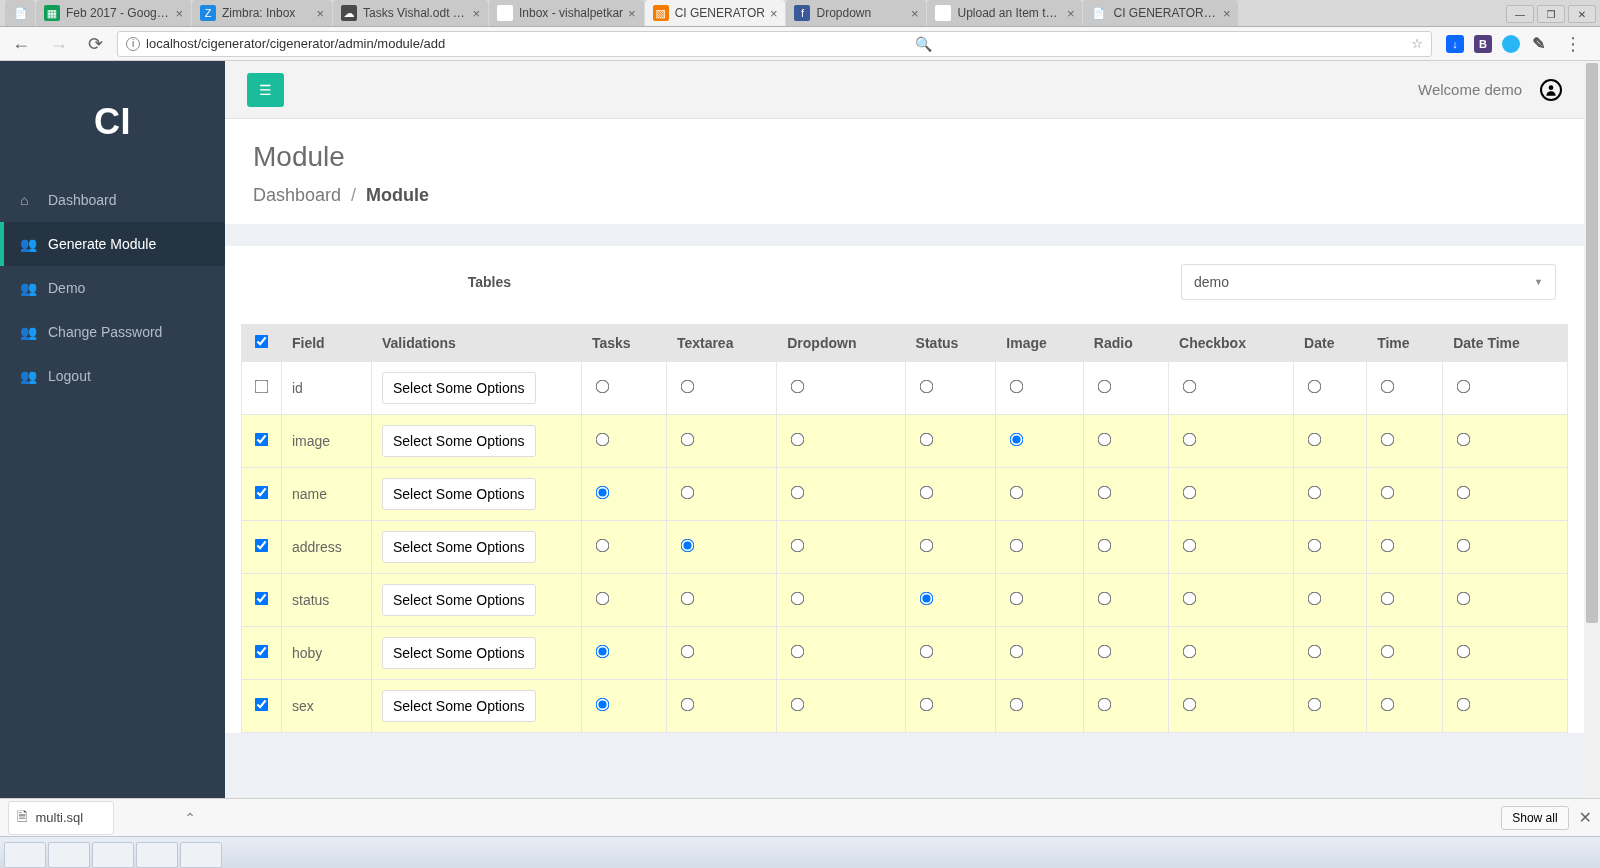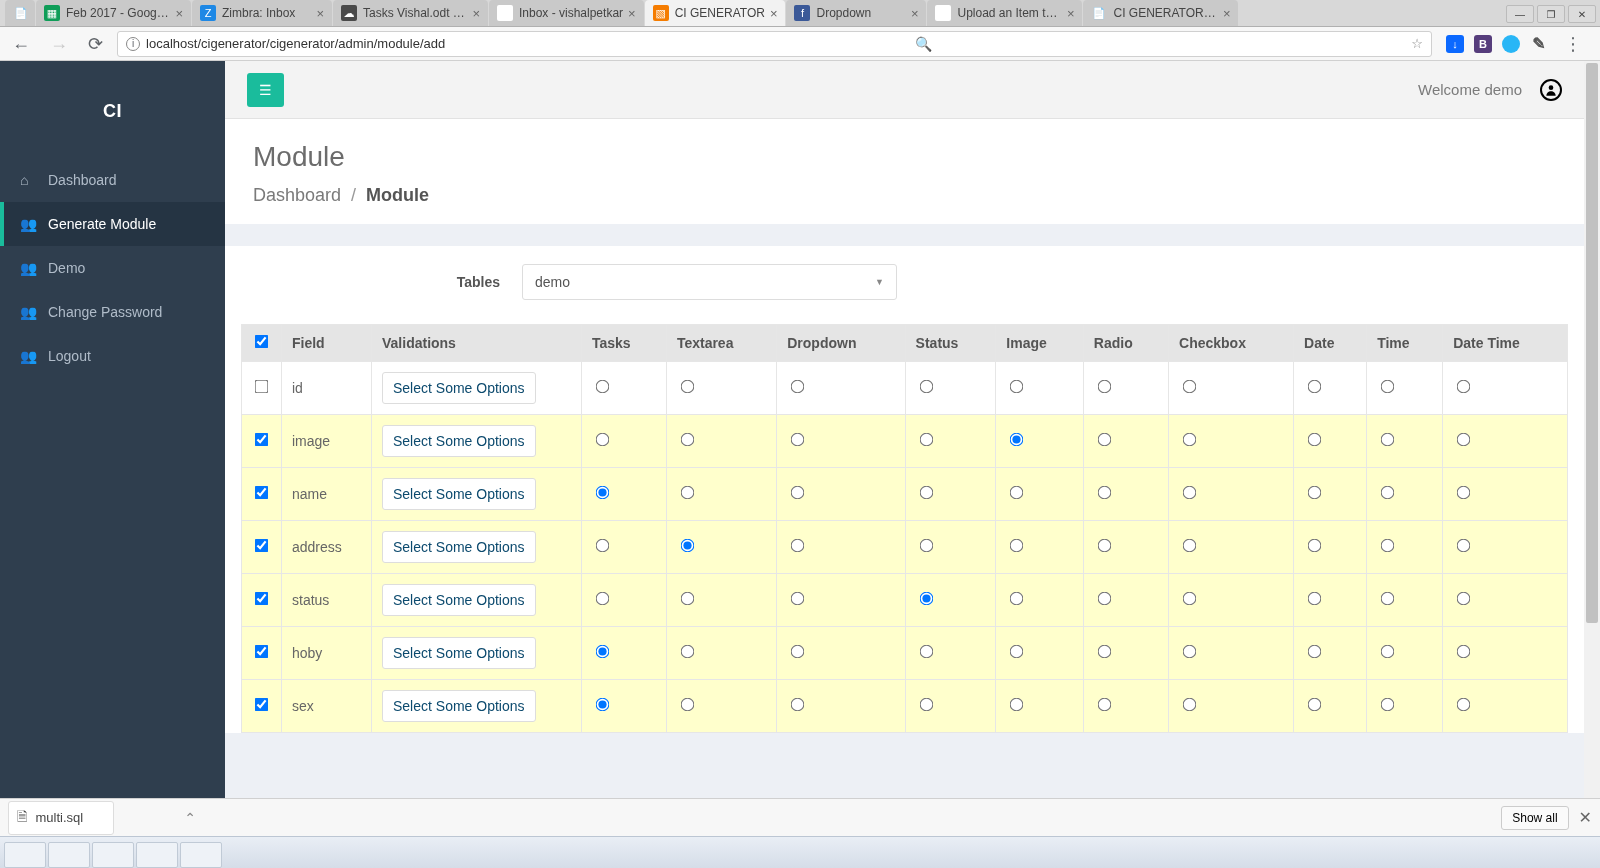--- a/index.html
+++ b/index.html
@@ -27,21 +27,21 @@
 .ext-icons { display: flex; gap: 10px; align-items: center; padding: 0 6px; }
 .ext-icon { width: 18px; height: 18px; display: flex; align-items: center; justify-content: center; border-radius: 3px; font-size: 11px; font-weight: bold; color: #fff; }
 
 
 .viewport { flex: 1; display: flex; position: relative; overflow: hidden; background: #edf0f5; }
 .scrollbar-v { position: absolute; right: 0; top: 0; bottom: 0; width: 16px; background: #f1f1f1; }
 .scrollbar-thumb { position: absolute; left: 2px; right: 2px; top: 2px; height: 560px; background: #c1c1c1; border-radius: 2px; }
 
 
 .sidebar { width: 225px; background: #2f3e4e; color: #b0bcc9; display: flex; flex-direction: column; flex-shrink: 0; }
-.brand { text-align: center; padding: 40px 10px 36px; color: #fff; font-size: 18px; font-weight: 700; line-height: 1.15; letter-spacing: 0.5px; }
+.brand { text-align: center; padding: 40px 10px 36px; color: #fff; font-size: 36px; font-weight: 700; line-height: 1.15; letter-spacing: 0.5px; }
 .nav-item { display: flex; align-items: center; padding: 14px 20px; color: #b0bcc9; font-size: 14px; cursor: pointer; }
 .nav-item .nav-icon { width: 18px; margin-right: 10px; font-size: 14px; }
 .nav-item.active { background: #253443; color: #fff; border-left: 4px solid #1abc9c; padding-left: 16px; }
 
 
 .content { flex: 1; display: flex; flex-direction: column; overflow: hidden; margin-right: 16px; }
 .topbar { background: #f3f3f3; height: 58px; display: flex; align-items: center; padding: 0 22px; border-bottom: 1px solid #e2e2e2; }
 .toggle-btn { background: #1abc9c; color: #fff; border: none; padding: 9px 12px; border-radius: 3px; font-size: 14px; cursor: pointer; }
 .welcome { margin-left: auto; color: #7b7b7b; font-size: 15px; margin-right: 18px; }
 .user-icon-wrap { width: 22px; height: 22px; border: 2px solid #000; border-radius: 50%; display: flex; align-items: center; justify-content: center; }
@@ -49,37 +49,37 @@
 
 .page-area { background: #fff; }
 .page-header { padding: 22px 28px 18px; }
 .page-title { font-size: 28px; color: #6c6c6c; font-weight: 400; margin-bottom: 12px; }
 .breadcrumb { font-size: 18px; color: #999; }
 .breadcrumb a { color: #7a7a7a; text-decoration: none; }
 .breadcrumb .active-crumb { color: #555; font-weight: 600; }
 .sep-bar { height: 22px; background: #edf0f5; }
 
 .card-head { padding: 16px 28px; color: #666; font-size: 15px; border-bottom: 1px solid #eee; }
-.form-row { display: flex; align-items: center; padding: 18px 17px 24px; }
+.form-row { display: flex; align-items: center; padding: 18px 28px 24px; justify-content: space-between; }
 .form-label { width: 280px; text-align: right; padding-right: 22px; font-weight: 700; color: #555; font-size: 14px; }
 .select-box { width: 375px; height: 36px; border: 1px solid #ddd; border-radius: 3px; padding: 0 12px; background: #fff; display: flex; align-items: center; position: relative; color: #555; cursor: pointer; }
 .select-box::after { content: "▼"; position: absolute; right: 12px; font-size: 9px; color: #888; }
 
 
 .table-wrap { padding: 0 16px; }
 table { width: 100%; border-collapse: collapse; }
 th, td { border: 1px solid #e6e6e6; padding: 10px 10px; text-align: left; vertical-align: middle; font-size: 14px; }
 th { color: #555; font-weight: 700; background: #e5e5e5; }
 td { color: #666; }
 tr.checked td { background: #ffffcc; }
 .col-check { width: 40px; text-align: center; }
 .col-field { width: 90px; }
 .col-valid { width: 210px; }
 .col-radio { text-align: left; padding-left: 14px; }
-.multiselect { border: 1px solid #ddd; border-radius: 3px; padding: 7px 10px; color: #0c4a6e; font-size: 14px; cursor: text; background: #fff; display: inline-block; min-width: 150px; }
+.multiselect { border: 1px solid #ddd; border-radius: 3px; padding: 7px 10px; color: #000000; font-size: 14px; cursor: text; background: #fff; display: inline-block; min-width: 150px; }
 input[type=checkbox], input[type=radio] { transform: scale(1.05); cursor: pointer; }
 
 
 .download-bar { position: absolute; left: 0; right: 0; bottom: 32px; height: 38px; background: #f7f7f7; border-top: 1px solid #d0d0d0; display: flex; align-items: center; padding: 0 8px; }
 .download-item { display: flex; align-items: center; gap: 8px; border: 1px solid #ddd; border-radius: 3px; padding: 5px 30px 5px 8px; font-size: 13px; color: #444; background: #fff; }
 .show-all { margin-left: auto; border: 1px solid #ccc; padding: 4px 10px; font-size: 12px; border-radius: 3px; background: #fafafa; cursor: pointer; }
 .dl-close { margin-left: 10px; color: #666; cursor: pointer; font-size: 16px; }
 
 
 .taskbar { position: absolute; left: 0; right: 0; bottom: 0; height: 32px; background: linear-gradient(#e9eef5, #d5dde8); border-top: 1px solid #bcc6d3; display: flex; align-items: flex-end; padding: 0 4px; gap: 2px; }

